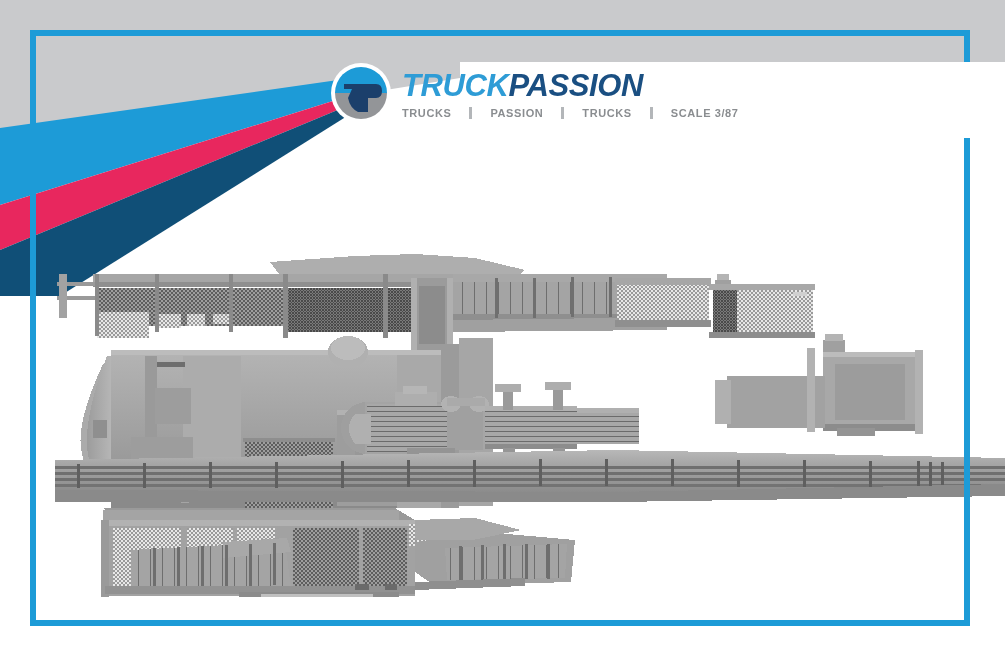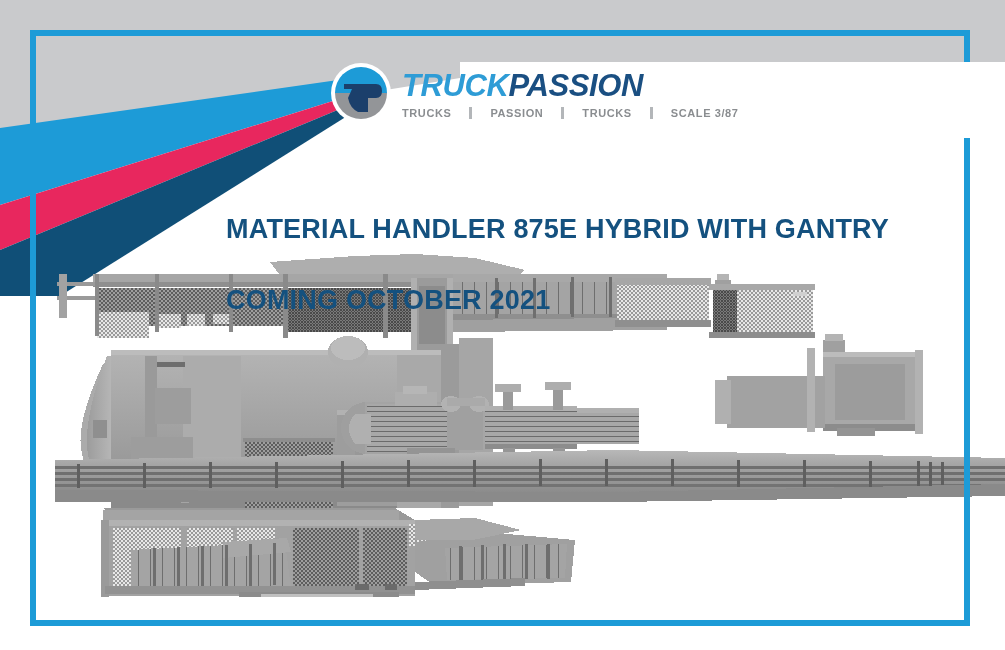--- a/index.html
+++ b/index.html
@@ -511,18 +511,14 @@
         <span class="tag-sep"></span>
         <span>PASSION</span>
         <span class="tag-sep"></span>
         <span>TRUCKS</span>
         <span class="tag-sep"></span>
         <span>SCALE 3/87</span>
       </div>
     </div>
   </div>
 
-  <div class="headline">
-    <div>MATERIAL HANDLER 875E HYBRID WITH GANTRY</div>
-    <div>COMING OCTOBER 2021</div>
-  </div>
 
 </div>
 
 </body></html>

